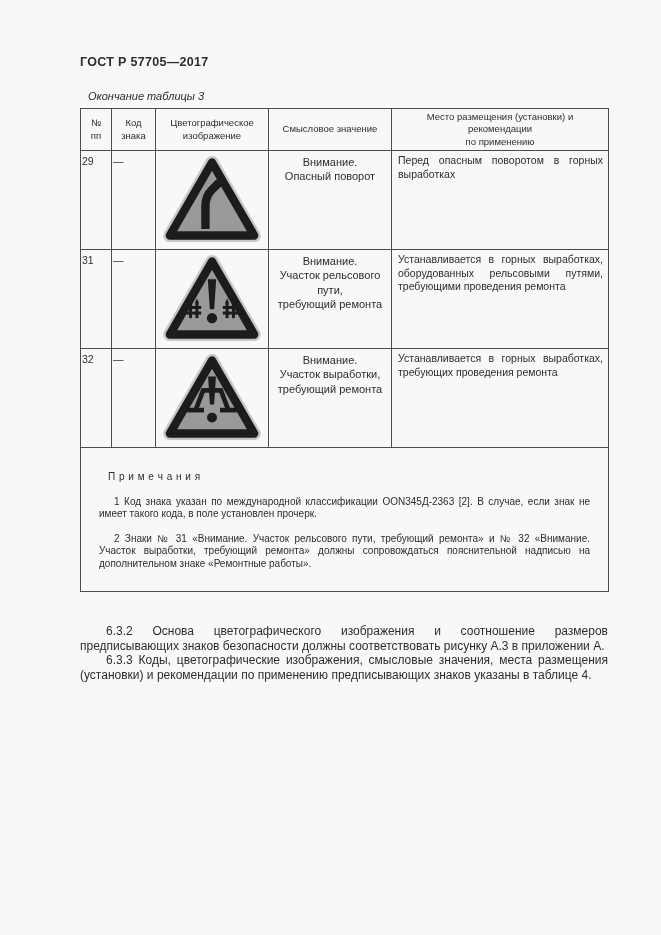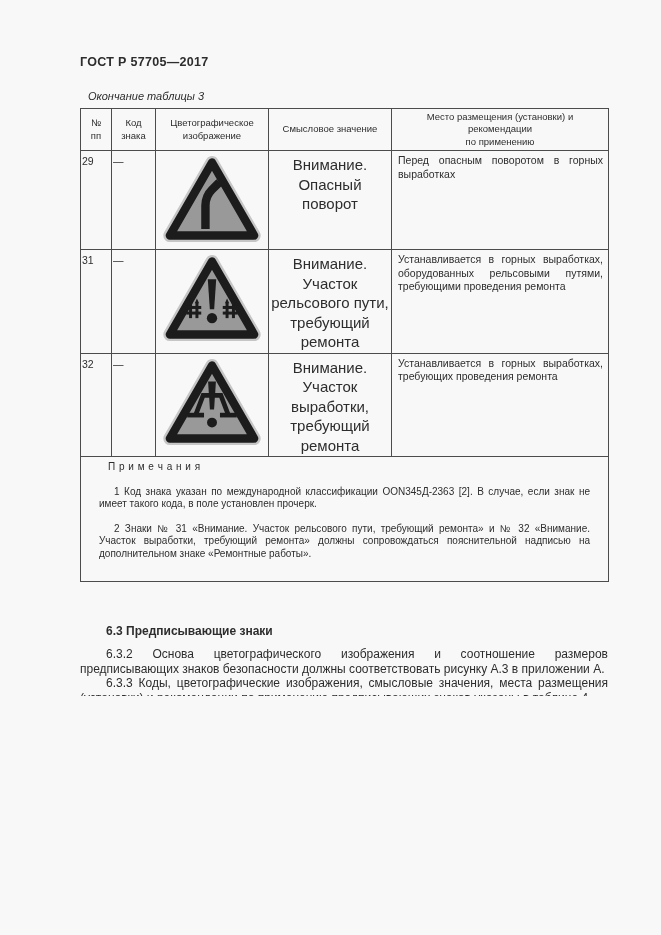--- a/index.html
+++ b/index.html
@@ -17,27 +17,27 @@
 
   table.signs { position:absolute; left:80px; top:108px; width:528px; border-collapse:collapse; table-layout:fixed; }
   table.signs th, table.signs td { border:1px solid #4c4c4c; vertical-align:top; }
   table.signs th {
     font-weight:normal; font-size:9.5px; line-height:1.3;
     text-align:center; vertical-align:middle;
     height:30px; padding:2px 3px; white-space:pre-line;
   }
   td.no-cell, td.code-cell { text-align:left; font-size:10.5px; padding-top:4px; }
   td.img-cell { text-align:center; padding:4px 0 2px; }
-  td.meaning-cell { text-align:center; font-size:15px; line-height:1.3; padding-top:4px; white-space:pre-line; }
+  td.meaning-cell { text-align:center; font-size:11px; line-height:1.3; padding-top:4px; white-space:pre-line; }
   td.placement-cell { font-size:10.5px; line-height:1.3; padding:3px 5px 3px 6px; text-align:justify;margin-left:24px; }
   tr.sign-row-a { height:95px; }
   tr.sign-row-b { height:98px; }
 
   td.notes-cell { padding:4px 6px 9px 6px; font-size:10px; line-height:1.25; }
-  .notes-title { margin-left:21px; letter-spacing:0.5px; }
+  .notes-title { margin-left:21px; letter-spacing:0.5px;margin-top:19px; }
   .note-par { margin:12px; text-indent:15px; text-align:justify; }
 
   .section { position:absolute; left:80px; top:624px; width:528px; }
   .section-heading { font-size:12px; font-weight:bold; margin:0 0 9px 0; padding-left:26px; }
   .section p { font-size:12px; line-height:1.22; margin:0; text-indent:26px; text-align:justify; }
 
   .page-number { position:absolute; left:76px; top:836px; font-size:17px; }
 
   svg.sign { display:inline-block; }
 </style>
@@ -146,20 +146,19 @@
         <td class="notes-cell" colspan="5">
           <div class="notes-title">П р и м е ч а н и я</div>
           <p class="note-par">1 Код знака указан по международной классификации ООN345Д-2363 [2]. В случае, если знак не имеет такого кода, в поле установлен прочерк.</p>
           <p class="note-par">2 Знаки № 31 «Внимание. Участок рельсового пути, требующий ремонта» и № 32 «Внимание. Участок выработки, требующий ремонта» должны сопровождаться пояснительной надписью на дополнительном знаке «Ремонтные работы».</p>
         </td>
       </tr>
     </tbody>
   </table>
 
   <div class="section">
-    <h3 class="section-heading">6.3 Предписывающие знаки</h3>
     <p>6.3.2 Основа цветографического изображения и соотношение размеров предписывающих знаков безопасности должны соответствовать рисунку А.3 в приложении А.</p>
     <p>6.3.3 Коды, цветографические изображения, смысловые значения, места размещения (установки) и рекомендации по применению предписывающих знаков указаны в таблице 4.</p>
   </div>
 
   <div class="page-number">18</div>
 
 </div>
 
 </body></html>

